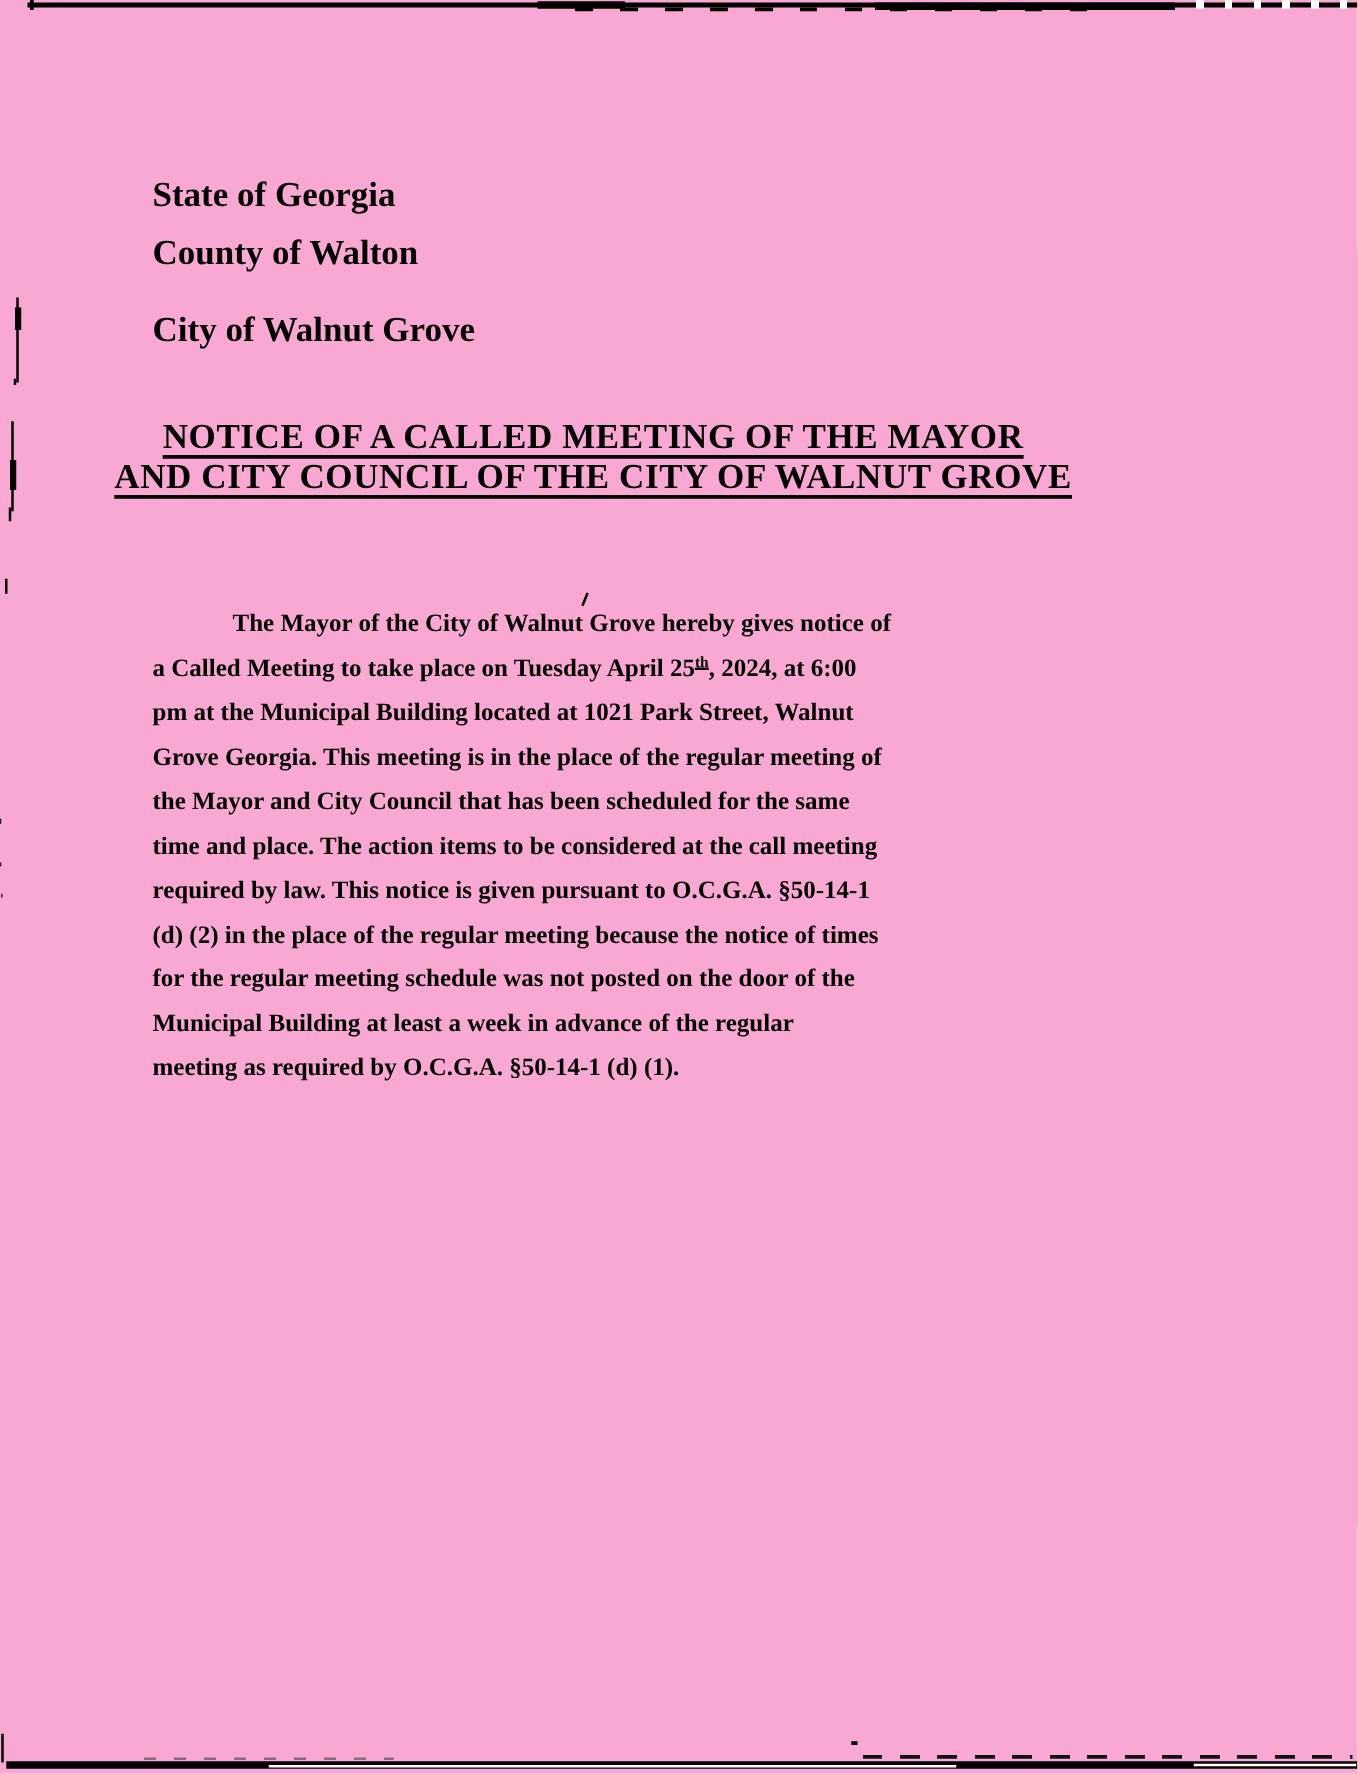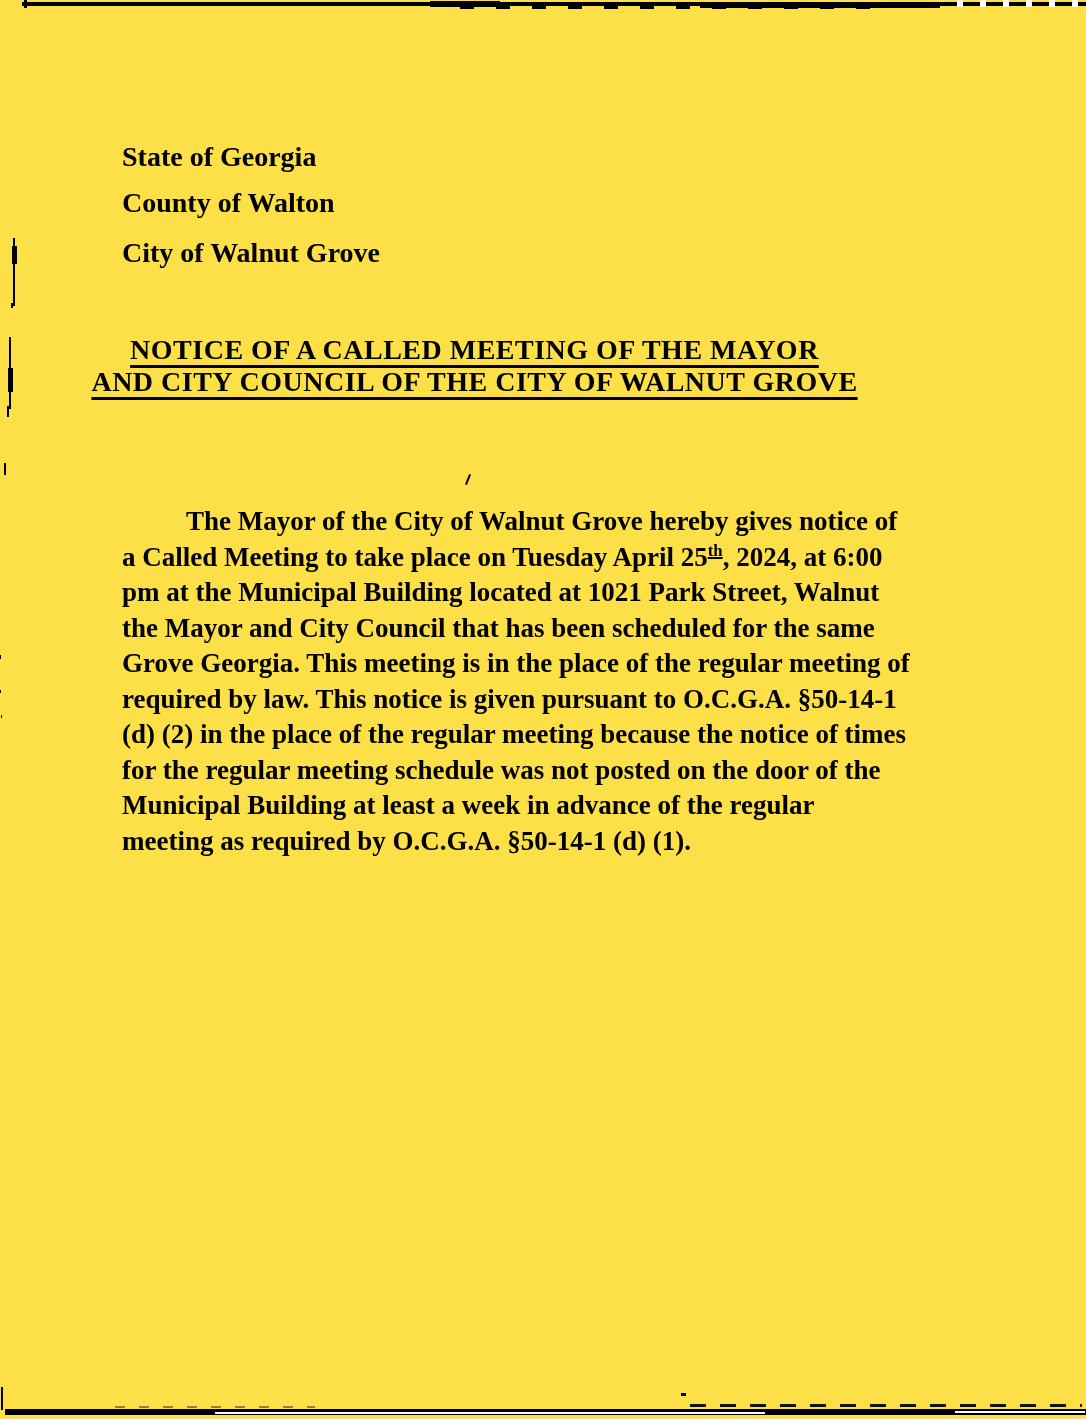--- a/index.html
+++ b/index.html
@@ -1,21 +1,21 @@
 <!DOCTYPE html>
 <html><head>
 <meta charset="utf-8">
 <style>
   * { margin: 0; padding: 0; box-sizing: border-box; }
   html, body { background: #e8e8e8; }
   .page {
     position: relative;
     width: 1086px;
     height: 1419px;
-    background: #fde047;
+    background: #f9a8d4;
     margin: 0 auto;
     overflow: hidden;
     font-family: "Liberation Serif", "DejaVu Serif", serif;
     color: #000000;
     -webkit-font-smoothing: none;
   }
 
   
   .art { position: absolute; background: #000; }
   .top-bar-base   { left: 22px;  top: 2px;    width: 1064px; height: 4px; }
@@ -53,21 +53,21 @@
   .header-block {
     position: absolute;
     left: 122px;
     top: 142px;
     font-weight: bold;
     font-size: 28px;
     white-space: nowrap;
   }
   .header-line { line-height: 30px; }
   .header-line + .header-line { margin-top: 16px; }
-  .header-line:last-child { margin-top: 20px; }
+  .header-line:last-child { margin-top: 32px; }
 
   .title-block {
     position: absolute;
     left: 0;
     top: 334px;
     width: 949px;
     text-align: center;
     font-weight: bold;
     font-size: 28px;
     letter-spacing: 0.5px;
@@ -78,24 +78,24 @@
     text-decoration: underline;
     text-decoration-thickness: 3px;
     text-underline-offset: 6px;
     white-space: nowrap;
   }
   .title-line-2 { }
 
   .body-block {
     position: absolute;
     left: 122px;
-    top: 504px;
+    top: 482px;
     width: 852px;
     font-weight: bold;
-    font-size: 27px;
+    font-size: 20px;
     line-height: 35.5px;
   }
   .body-line { white-space: nowrap; }
   .body-line.indented { text-indent: 64px; }
   .sup {
     font-size: 0.62em;
     vertical-align: super;
     line-height: 0;
     text-decoration: underline;
     text-decoration-thickness: 2px;
@@ -145,22 +145,23 @@
     </div>
     <div>
       <span class="title-line title-line-2">AND CITY COUNCIL OF THE CITY OF WALNUT GROVE</span>
     </div>
   </div>
 
   <div class="body-block">
     <div class="body-line indented">The Mayor of the City of Walnut Grove hereby gives notice of</div>
     <div class="body-line"><span>a Called Meeting to take place on Tuesday April 25</span><span class="sup">th</span><span>, 2024, at 6:00</span></div>
     <div class="body-line">pm at the Municipal Building located at 1021 Park Street, Walnut</div>
+    <div class="body-line">Grove Georgia. This meeting is in the place of the regular meeting of</div>
     <div class="body-line">the Mayor and City Council that has been scheduled for the same</div>
-    <div class="body-line">Grove Georgia. This meeting is in the place of the regular meeting of</div>
+    <div class="body-line">time and place. The action items to be considered at the call meeting</div>
     <div class="body-line">required by law. This notice is given pursuant to O.C.G.A. §50-14-1</div>
     <div class="body-line">(d) (2) in the place of the regular meeting because the notice of times</div>
     <div class="body-line">for the regular meeting schedule was not posted on the door of the</div>
     <div class="body-line">Municipal Building at least a week in advance of the regular</div>
     <div class="body-line">meeting as required by O.C.G.A. §50-14-1 (d) (1).</div>
   </div>
 
 </div>
 
 </body></html>

